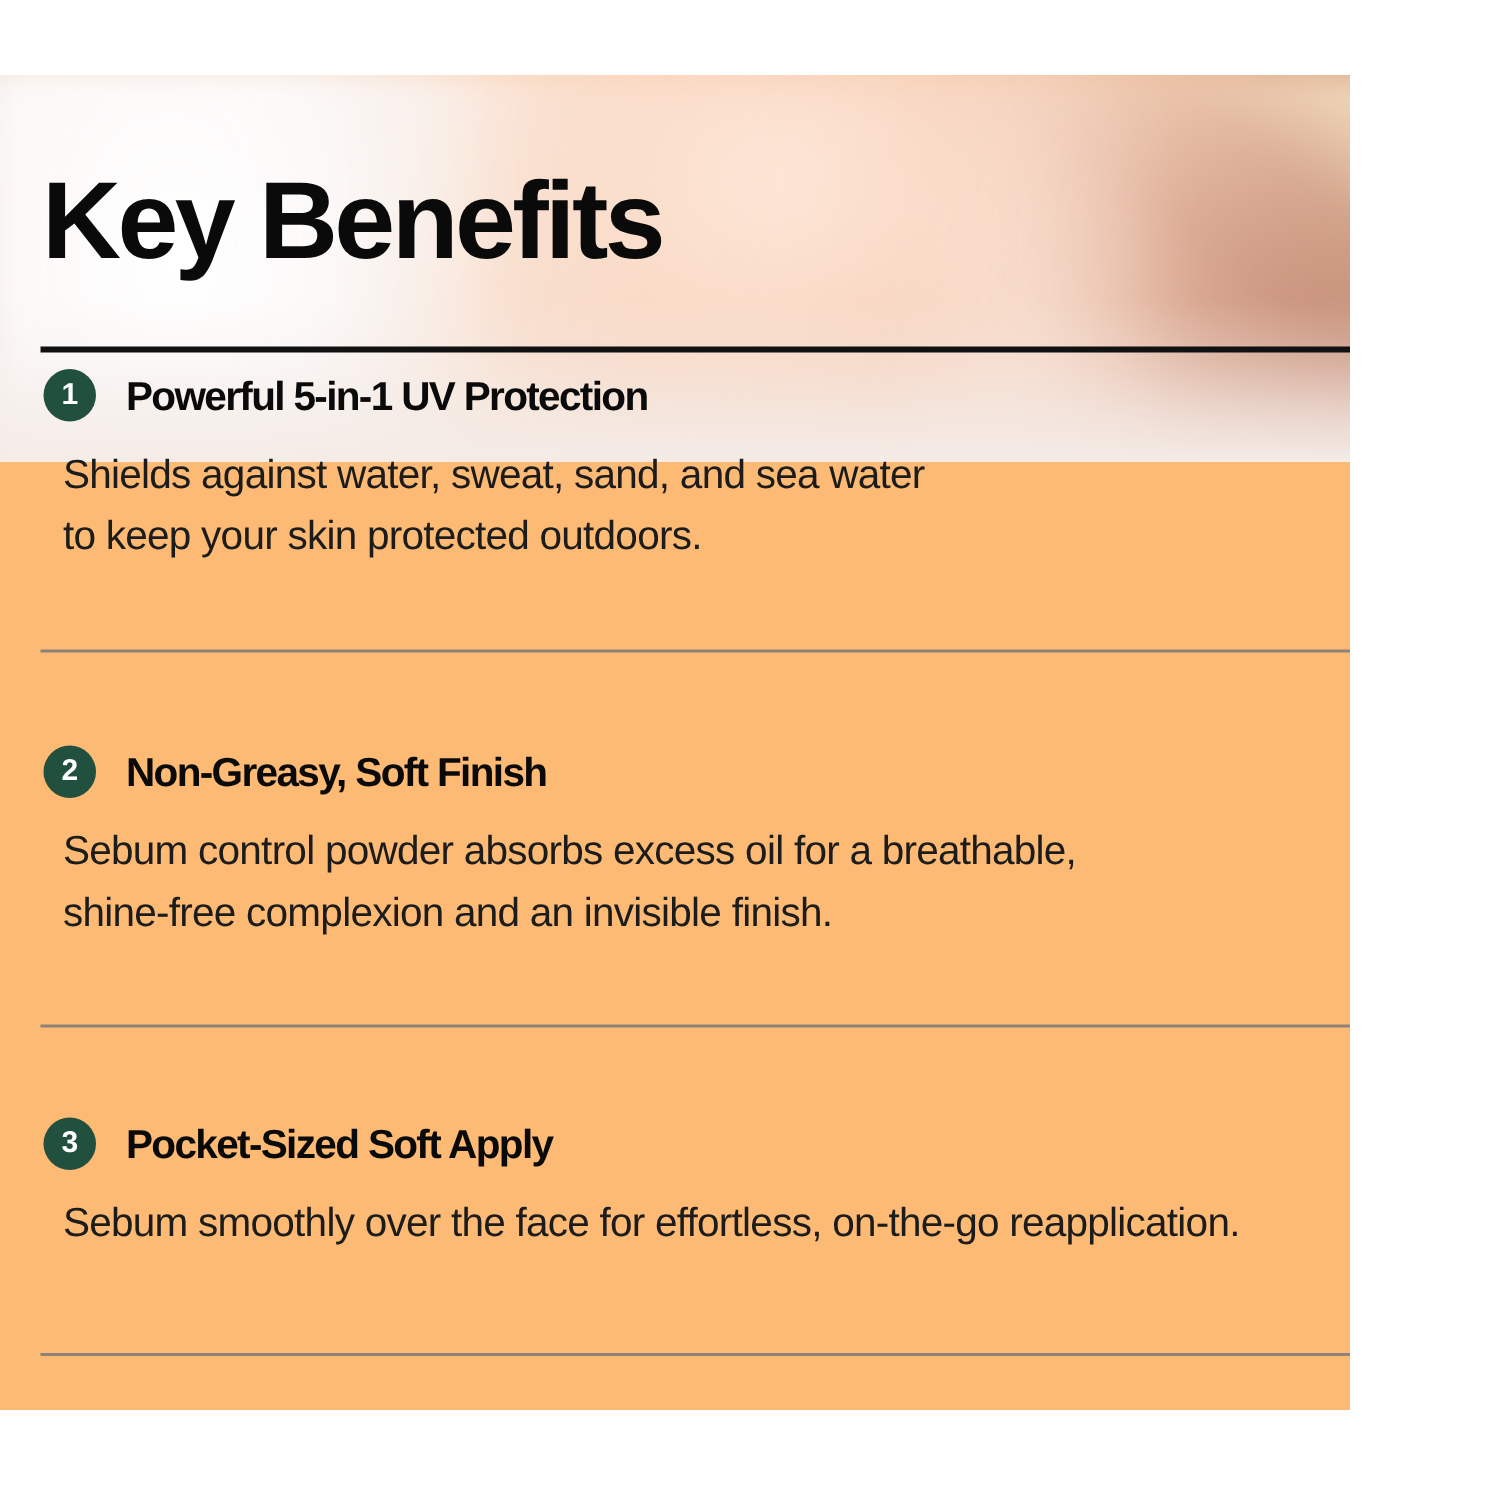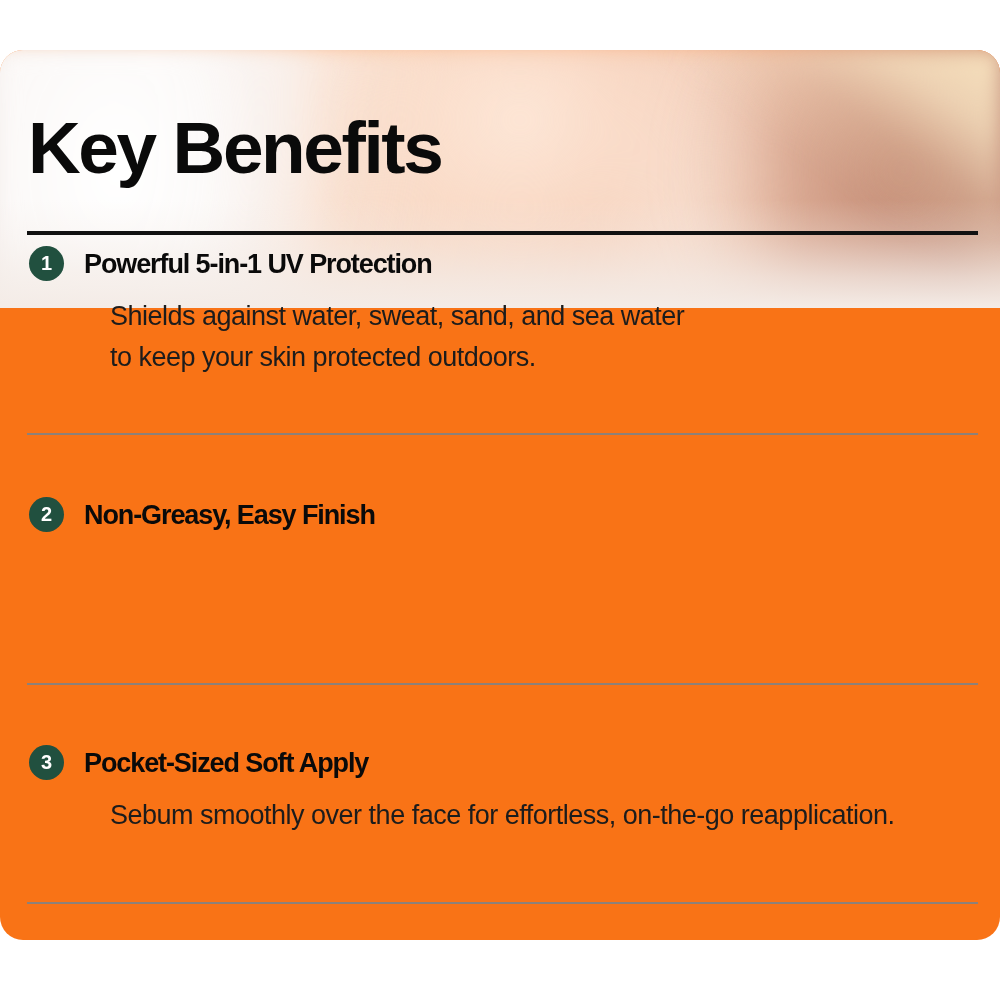--- a/index.html
+++ b/index.html
@@ -16,24 +16,23 @@
     position:relative;
     width:1000px; height:1000px;
     background:#ffffff;
     overflow:hidden;
   }
 
   
   .panel {
     position:absolute;
     left:0; top:50px;
-    width:1000px; height:890px;
-    background:#f97316;
-    overflow:hidden;
-    border-radius:23px;
+    width:900px; height:890px;
+    background:#fdba74;
+    overflow:hidden;
   }
 
   
   .hero {
     position:absolute;
     left:0; top:0;
     width:1000px; height:258px;
     overflow:hidden;
   }
   .hero-layer { position:absolute; inset:0; }
@@ -168,21 +167,21 @@
   .benefit-title {
     font-size:27px;
     font-weight:700;
     letter-spacing:-1.1px;
     color:#0a0a0a;
     line-height:44px;
     white-space:nowrap;
   }
 
   .benefit-body {
-    padding-left:110px;
+    padding-left:42px;
     margin-top:10px;
     font-size:27px;
     font-weight:400;
     letter-spacing:-0.5px;
     color:#1c1c1c;
     line-height:41px;
   }
   .benefit-body .line { display:block; white-space:nowrap; }
 
   .divider {
@@ -234,21 +233,25 @@
         <span class="line">Shields against water, sweat, sand, and sea water</span>
         <span class="line">to keep your skin protected outdoors.</span>
       </div>
     </div>
 
     <div class="divider" style="top:383px;"></div>
 
     <div class="benefit" style="top:443px;">
       <div class="benefit-head">
         <span class="badge">2</span>
-        <span class="benefit-title">Non-Greasy, Easy Finish</span>
+        <span class="benefit-title">Non-Greasy, Soft Finish</span>
+      </div>
+      <div class="benefit-body">
+        <span class="line">Sebum control powder absorbs excess oil for a breathable,</span>
+        <span class="line">shine-free complexion and an invisible finish.</span>
       </div>
     </div>
 
     <div class="divider" style="top:633px;"></div>
 
     <div class="benefit" style="top:691px;">
       <div class="benefit-head">
         <span class="badge">3</span>
         <span class="benefit-title">Pocket-Sized Soft Apply</span>
       </div>

